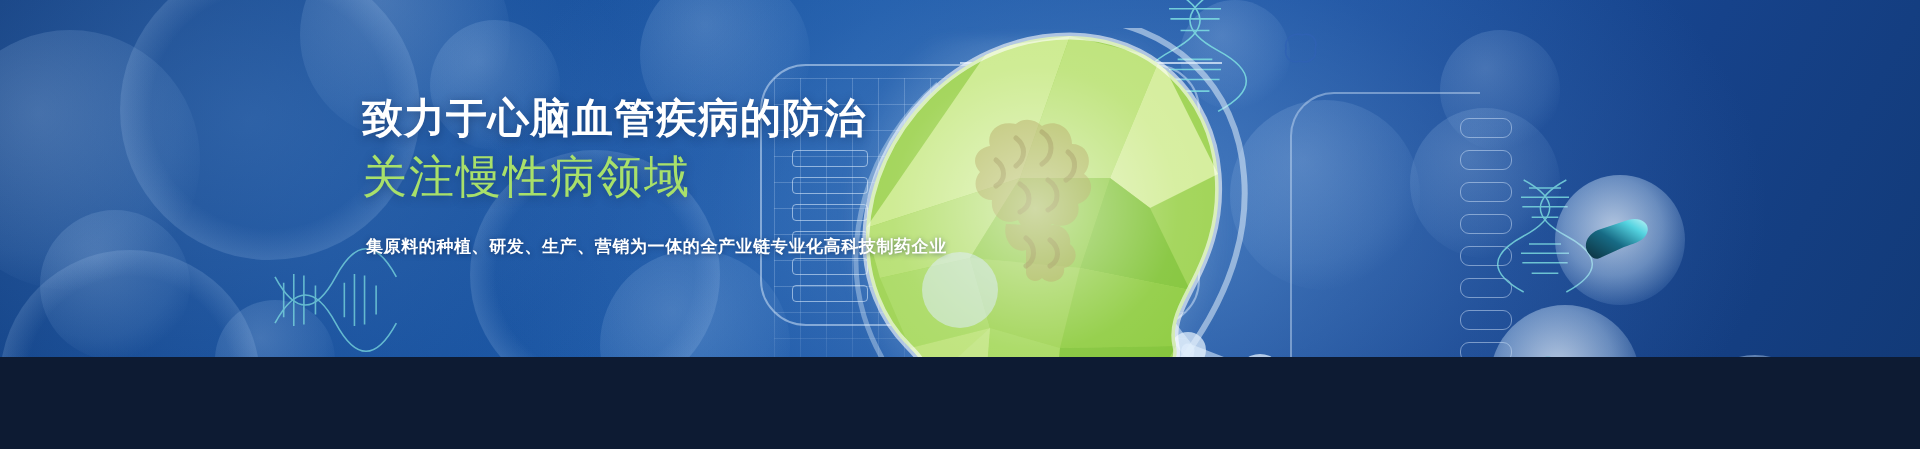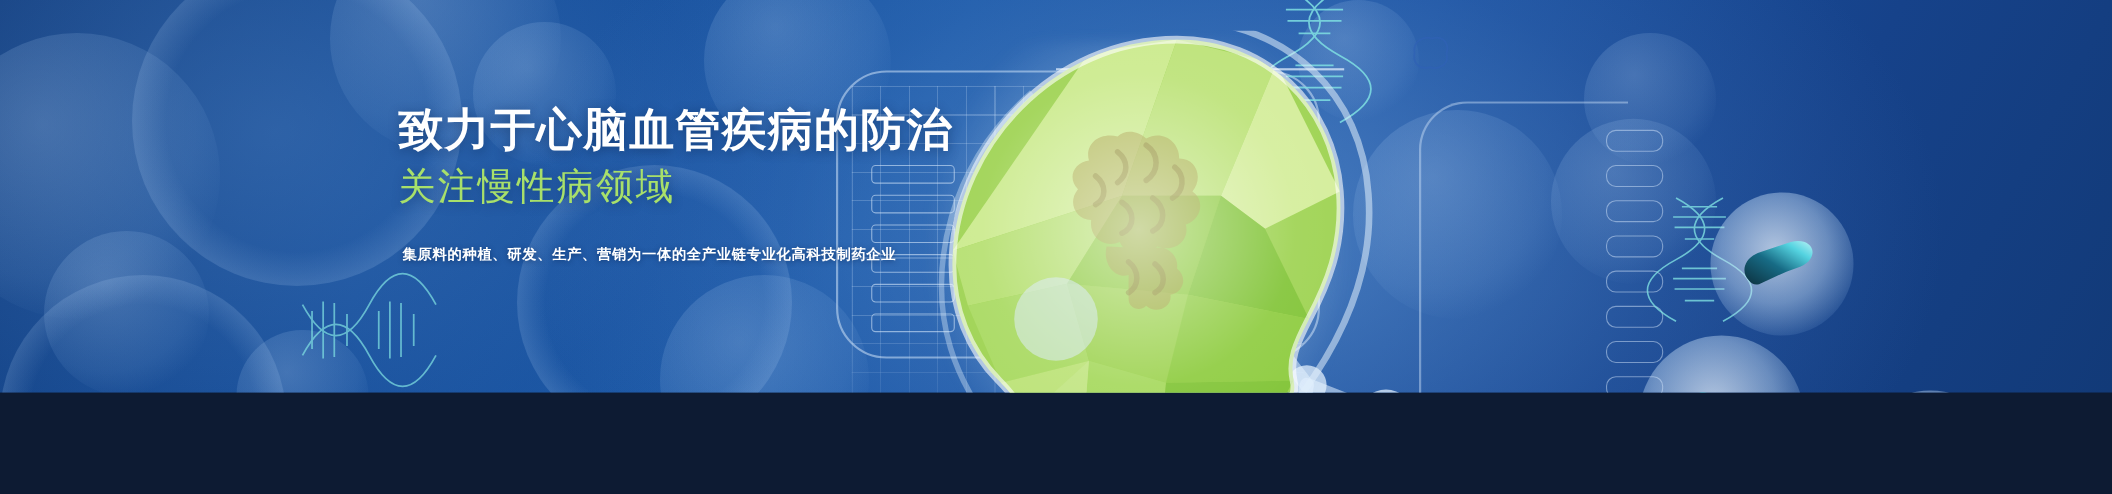--- a/index.html
+++ b/index.html
@@ -66,26 +66,26 @@
   }
 
   
   #copy{position:absolute;left:362px;top:96px;width:560px;}
   #headline{
     font-size:41px;line-height:1.12;font-weight:700;color:#ffffff;letter-spacing:1px;
     text-shadow:0 2px 10px rgba(8,30,70,.45);white-space:nowrap;
   }
   #subheadline{
     margin-top:9px;
-    font-size:34px;line-height:1.15;font-weight:400;letter-spacing:2px;
+    font-size:45px;line-height:1.15;font-weight:400;letter-spacing:2px;
     color:#a8e06a;text-shadow:0 2px 10px rgba(8,30,70,.40);white-space:nowrap;
   }
   #tagline{
     margin-top:32px;margin-left:4px;
-    font-size:13px;letter-spacing:.6px;font-weight:700;color:#ffffff;
+    font-size:17px;letter-spacing:.6px;font-weight:700;color:#ffffff;
     text-shadow:0 1px 5px rgba(8,30,70,.5);white-space:nowrap;
   }
 </style>
 </head>
 <body>
 
 <div id="banner">
 
   <div class="bokeh fill" style="left:-60px;top:30px;width:260px;height:260px;"></div>
   <div class="bokeh fill" style="left:40px;top:210px;width:150px;height:150px;"></div>

